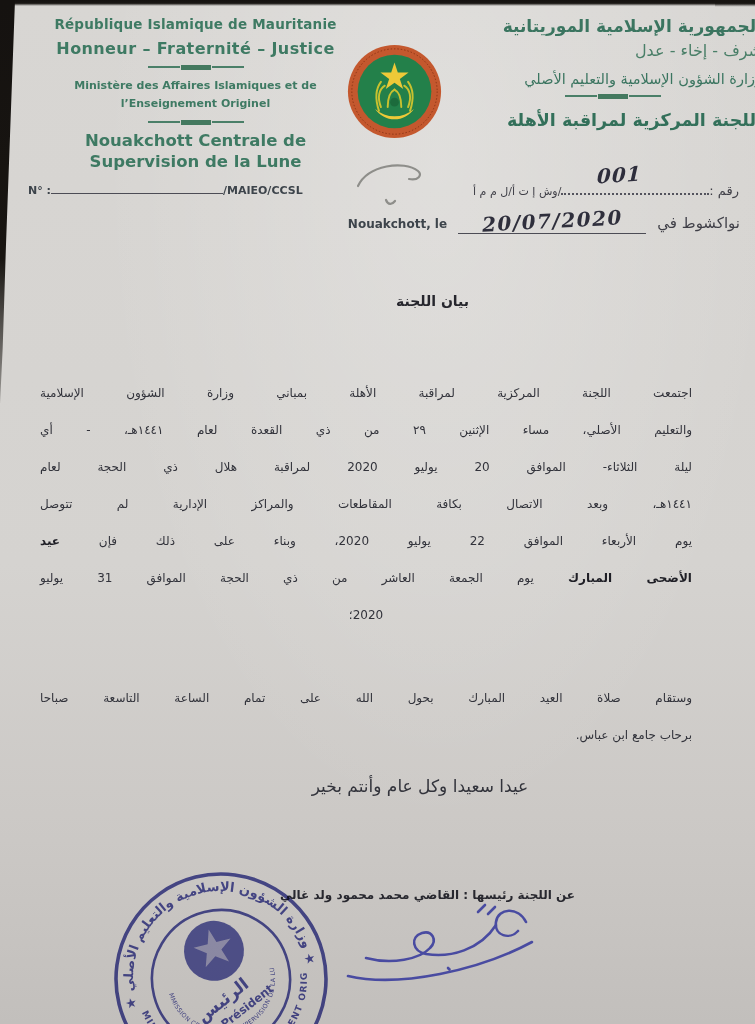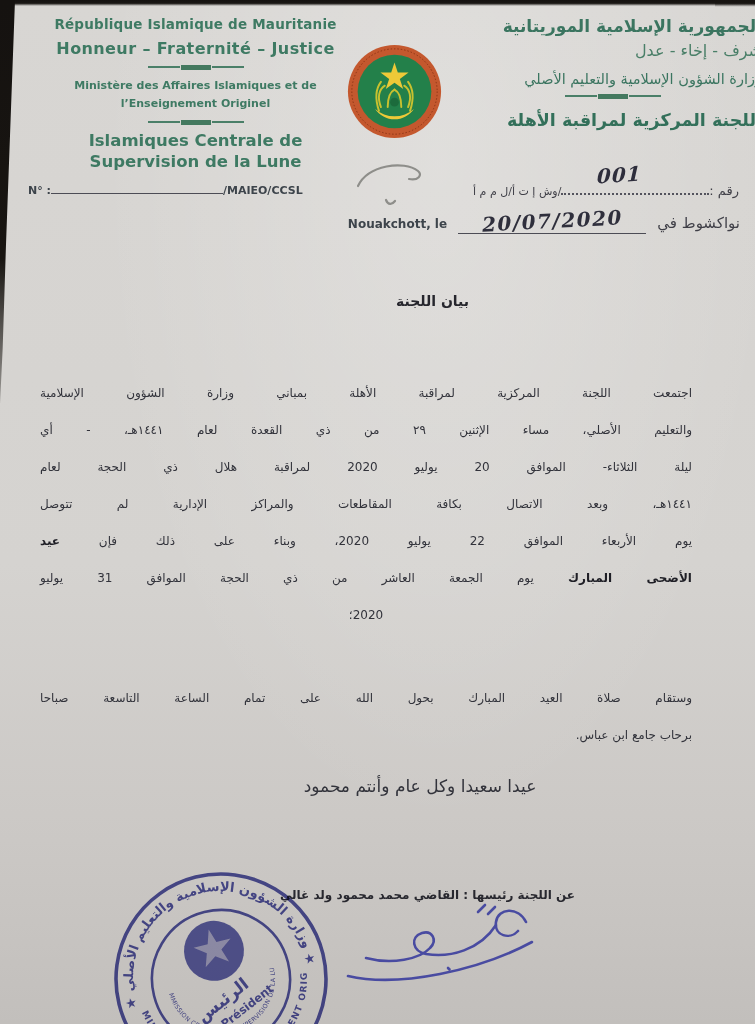--- a/index.html
+++ b/index.html
@@ -93,21 +93,21 @@
         <span class="bar"></span>
       </div>
     <div class="min">
       <span>Ministère des Affaires Islamiques et de</span><br>
       <span>l’Enseignement Originel</span>
     </div>
     <div class="divider">
         <span class="bar"></span>
       </div>
     <div class="com">
-      <span>Islamiques Centrale de</span><br>
+      <span>Nouakchott Centrale de</span><br>
       <span>Supervision de la Lune</span>
     </div>
   </div>
 
   <svg class="emblem" viewBox="0 0 100 100">
     <circle cx="50" cy="50" r="48" fill="#c4582e"></circle>
     <circle cx="50" cy="50" r="44" fill="none" stroke="#8a3416" stroke-width="1" stroke-dasharray="1.5,2"></circle>
     <circle cx="50" cy="50" r="38" fill="#23804a"></circle>
     <g>
       <path d="M50 20 L53.4 30.5 L64.5 30.5 L55.5 37 L59 47.5 L50 41 L41 47.5 L44.5 37 L35.5 30.5 L46.6 30.5 Z" fill="#edc938"></path>
@@ -164,21 +164,21 @@
       <div class="body-line j"><span>١٤٤١هـ، وبعد الاتصال بكافة المقاطعات والمراكز الإدارية لم تتوصل</span></div>
       <div class="body-line j"><span>يوم الأربعاء الموافق 22 يوليو 2020، وبناء على ذلك فإن </span><span class="b">عيد</span></div>
       <div class="body-line j"><span class="b">الأضحى المبارك</span><span> يوم الجمعة العاشر من ذي الحجة الموافق 31 يوليو</span></div>
       <div class="body-line c"><span>2020؛</span></div>
     </div>
   <div class="body-block" id="para2" style="top: 680px;">
       <div class="body-line j"><span>وستقام صلاة العيد المبارك بحول الله على تمام الساعة التاسعة صباحا</span></div>
       <div class="body-line r"><span>برحاب جامع ابن عباس.</span></div>
     </div>
 
-  <div class="greeting">عيدا سعيدا وكل عام وأنتم محمود</div>
+  <div class="greeting">عيدا سعيدا وكل عام وأنتم بخير</div>
 
   <div class="sig-line">عن اللجنة رئيسها : القاضي محمد محمود ولد غالي</div>
 
   <svg class="sig-scribble" viewBox="0 0 210 95">
     <g stroke="#3c3f9e" stroke-width="2.6" fill="none" stroke-linecap="round" opacity="0.9">
       <path d="M196 24 C188 8 168 10 166 24 C164 38 180 42 188 33"></path>
       <path d="M166 27 C150 52 120 60 96 56 C82 53 80 39 92 35 C102 32 108 42 100 50 C90 61 62 67 36 60"></path>
       <path d="M18 78 C70 90 150 72 202 44"></path>
       <path d="M148 14 l 7 -7 M 158 16 l 7 -7"></path>
       <path d="M118 70 l 1.5 1.5"></path>

